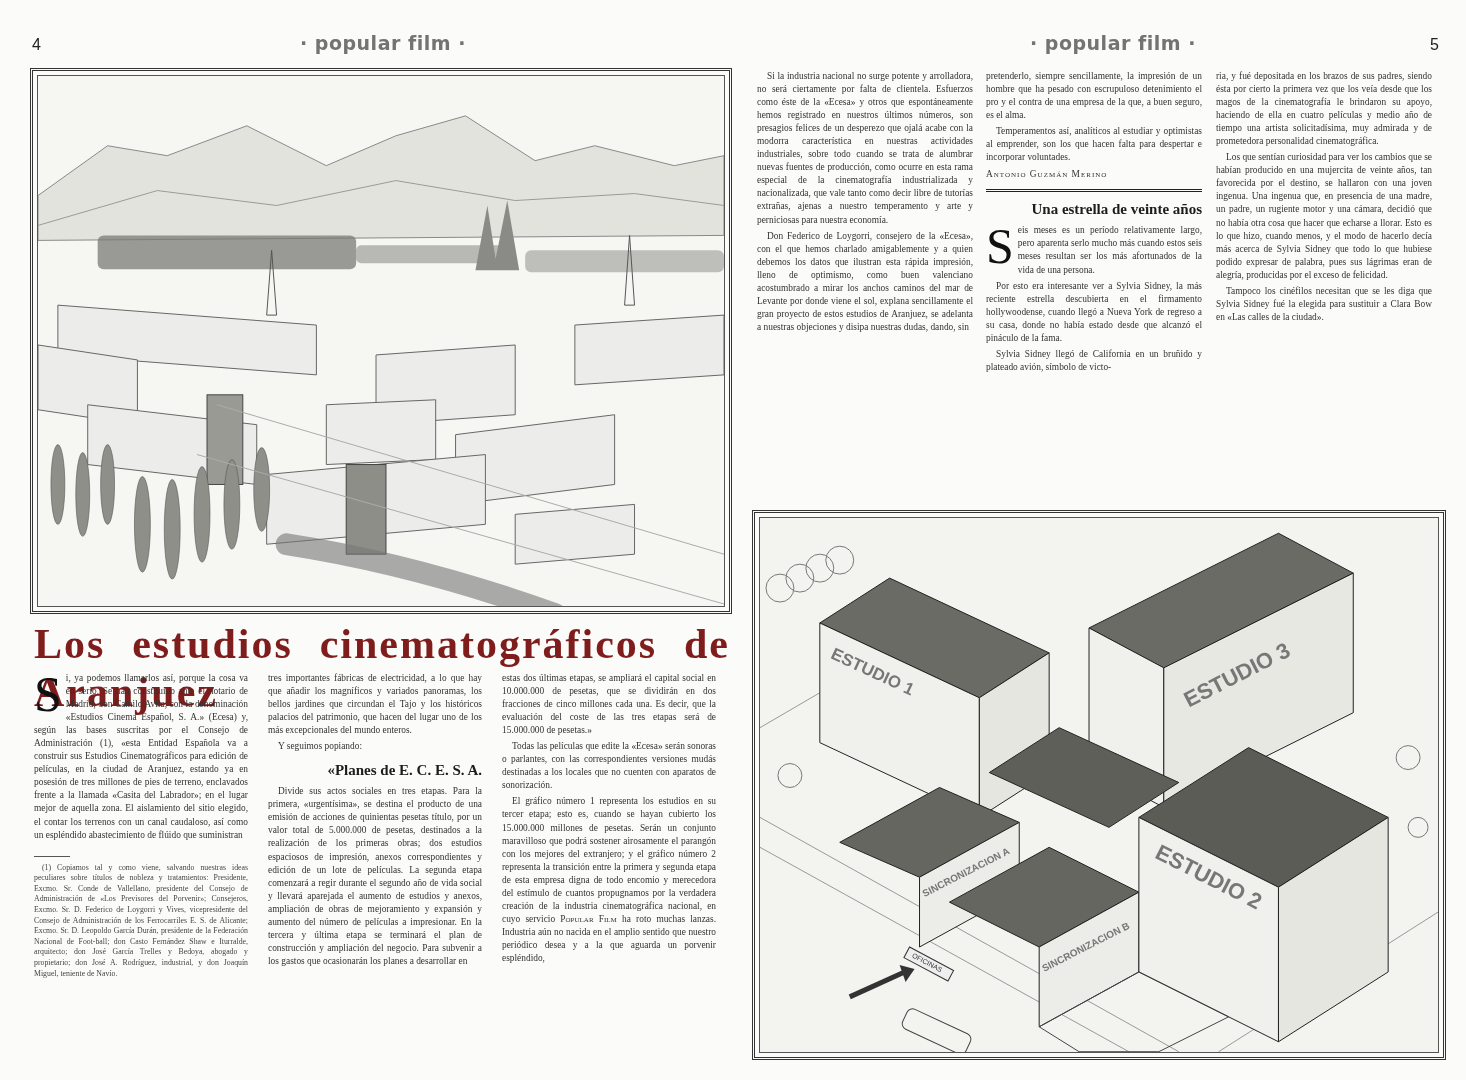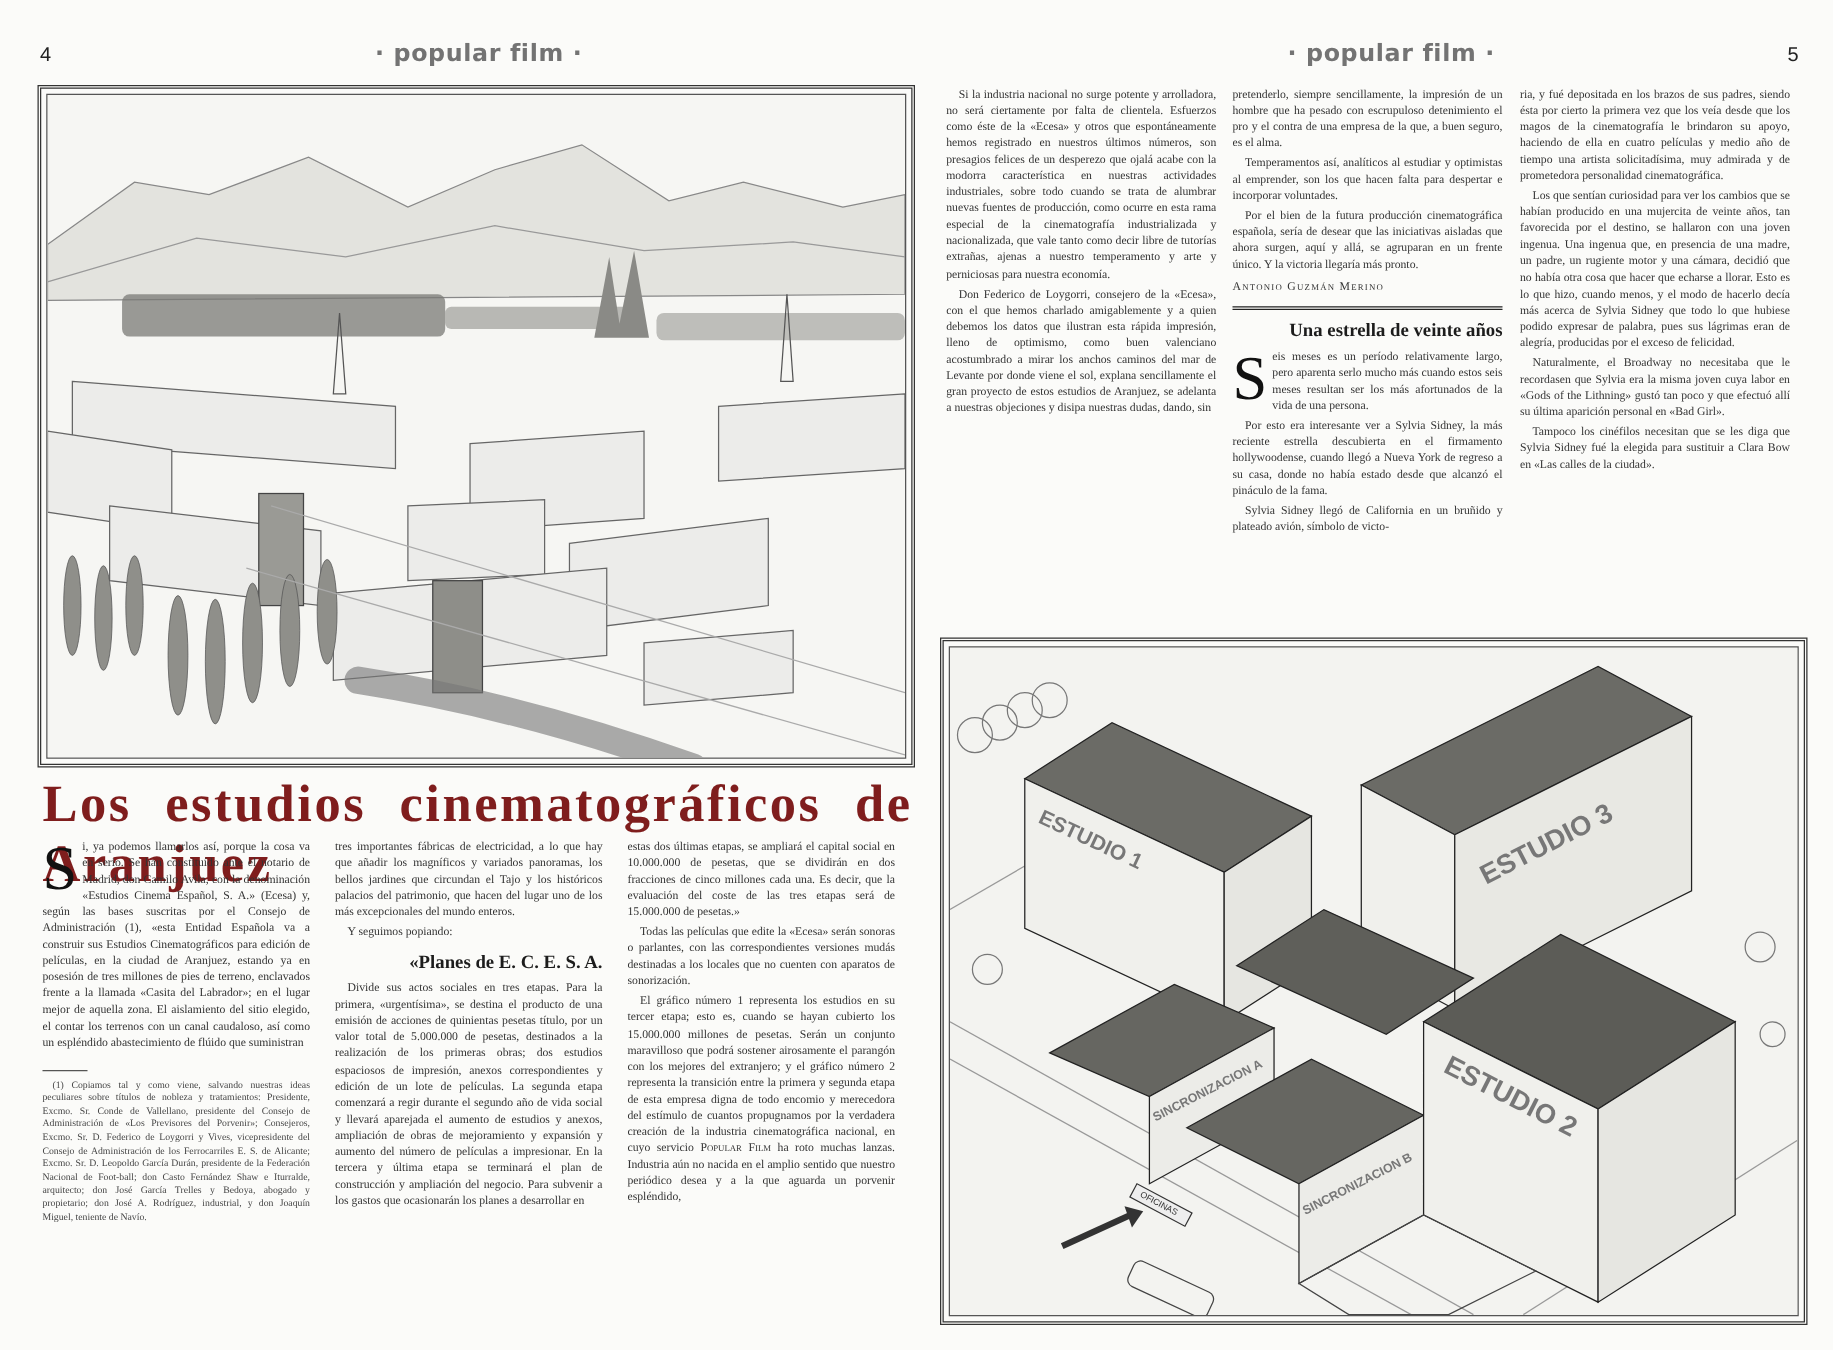--- a/index.html
+++ b/index.html
@@ -112,33 +112,31 @@
 <div class="page-num" style="left:1430px;">5</div>
 
 <div class="col" style="left:757px; top:70px; width:216px;">
   <p>Si la industria nacional no surge potente y arrolladora, no será ciertamente por falta de clientela. Esfuerzos como éste de la «Ecesa» y otros que espontáneamente hemos registrado en nuestros últimos números, son presagios felices de un desperezo que ojalá acabe con la modorra característica en nuestras actividades industriales, sobre todo cuando se trata de alumbrar nuevas fuentes de producción, como ocurre en esta rama especial de la cinematografía industrializada y nacionalizada, que vale tanto como decir libre de tutorías extrañas, ajenas a nuestro temperamento y arte y perniciosas para nuestra economía.</p>
   <p>Don Federico de Loygorri, consejero de la «Ecesa», con el que hemos charlado amigablemente y a quien debemos los datos que ilustran esta rápida impresión, lleno de optimismo, como buen valenciano acostumbrado a mirar los anchos caminos del mar de Levante por donde viene el sol, explana sencillamente el gran proyecto de estos estudios de Aranjuez, se adelanta a nuestras objeciones y disipa nuestras dudas, dando, sin</p>
 </div>
 
 <div class="col" style="left:986px; top:70px; width:216px;">
   <p class="noindent">pretenderlo, siempre sencillamente, la impresión de un hombre que ha pesado con escrupuloso detenimiento el pro y el contra de una empresa de la que, a buen seguro, es el alma.</p>
   <p>Temperamentos así, analíticos al estudiar y optimistas al emprender, son los que hacen falta para despertar e incorporar voluntades.</p>
-  <p>Por el bien de la futura producción cinematográfica española, sería de desear que las iniciativas aisladas que ahora surgen, aquí y allá, se agruparan en un frente único. Y la victoria llegaría más pronto.</p>
   <div class="byline">Antonio Guzmán Merino</div>
   <div class="double-rule"></div>
   <div class="subhead">Una estrella de veinte años</div>
   <p class="noindent"><span class="dropcap">S</span><span>eis meses es un período relativamente largo, pero aparenta serlo mucho más cuando estos seis meses resultan ser los más afortunados de la vida de una persona.</span></p>
   <p>Por esto era interesante ver a Sylvia Sidney, la más reciente estrella descubierta en el firmamento hollywoodense, cuando llegó a Nueva York de regreso a su casa, donde no había estado desde que alcanzó el pináculo de la fama.</p>
   <p>Sylvia Sidney llegó de California en un bruñido y plateado avión, símbolo de victo-</p>
 </div>
 
 <div class="col" style="left:1216px; top:70px; width:216px;">
   <p class="noindent">ria, y fué depositada en los brazos de sus padres, siendo ésta por cierto la primera vez que los veía desde que los magos de la cinematografía le brindaron su apoyo, haciendo de ella en cuatro películas y medio año de tiempo una artista solicitadísima, muy admirada y de prometedora personalidad cinematográfica.</p>
   <p>Los que sentían curiosidad para ver los cambios que se habían producido en una mujercita de veinte años, tan favorecida por el destino, se hallaron con una joven ingenua. Una ingenua que, en presencia de una madre, un padre, un rugiente motor y una cámara, decidió que no había otra cosa que hacer que echarse a llorar. Esto es lo que hizo, cuando menos, y el modo de hacerlo decía más acerca de Sylvia Sidney que todo lo que hubiese podido expresar de palabra, pues sus lágrimas eran de alegría, producidas por el exceso de felicidad.</p>
-  <p>Naturalmente, el Broadway no necesitaba que le recordasen que Sylvia era la misma joven cuya labor en «Gods of the Lithning» gustó tan poco y que efectuó allí su última aparición personal en «Bad Girl».</p>
   <p>Tampoco los cinéfilos necesitan que se les diga que Sylvia Sidney fué la elegida para sustituir a Clara Bow en «Las calles de la ciudad».</p>
 </div>
 
 <div class="frame" style="left:752px; top:510px; width:694px; height:550px;">
   <div class="frame-inner">
     <svg viewBox="0 0 680 535" font-family="Liberation Sans, sans-serif">
       <rect width="680" height="535" fill="#f3f3f0"></rect>
 
       <g stroke="#999" stroke-width="1" fill="none">
         <path d="M0,300 L420,535"></path>

